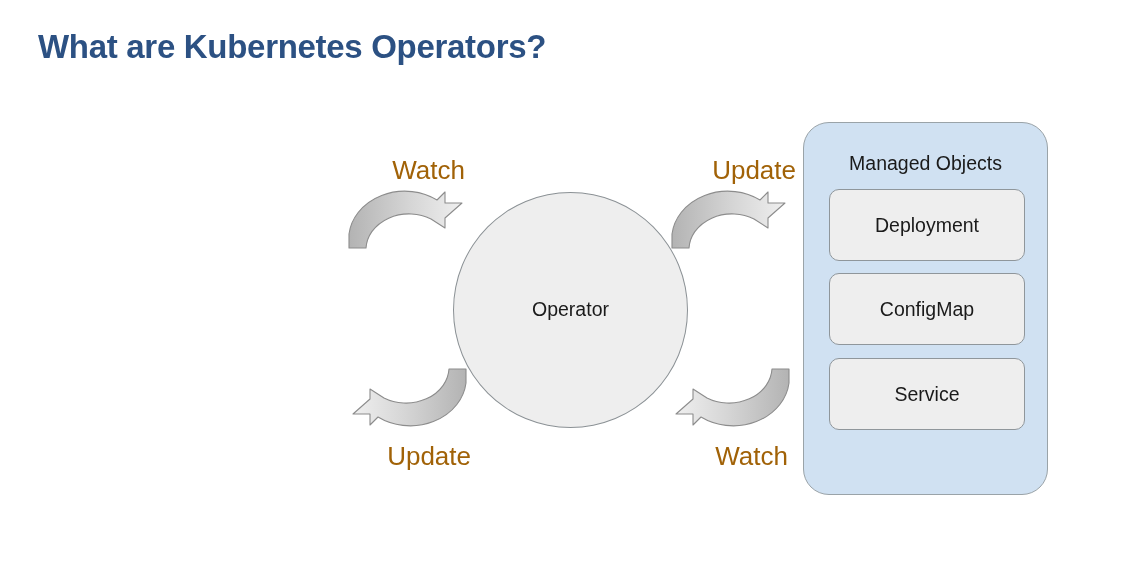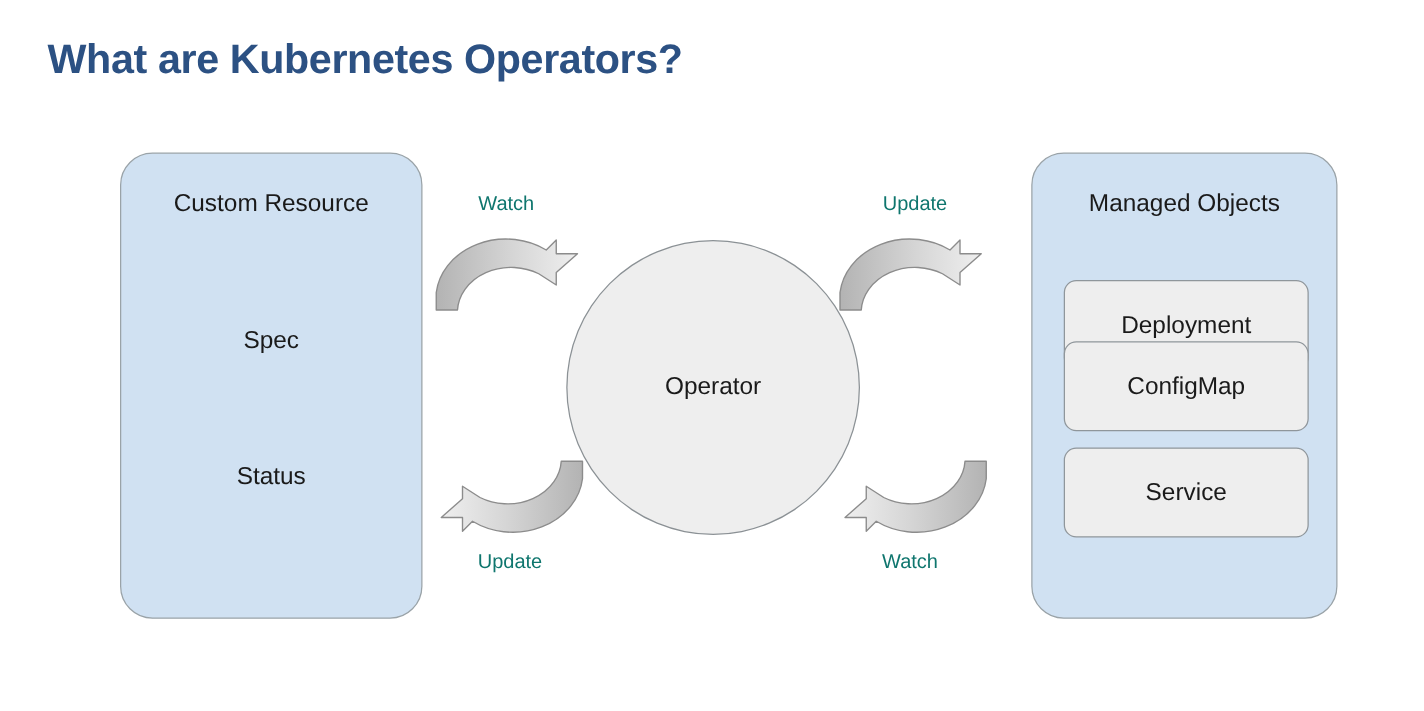--- a/index.html
+++ b/index.html
@@ -42,21 +42,21 @@
     border-radius: 26px;
     box-sizing: border-box;
   }
   #custom-resource-panel {
     left: 96px;
     top: 122px;
     width: 242px;
     height: 373px;
   }
   #managed-objects-panel {
-    left: 825px;
+    left: 803px;
     top: 122px;
     width: 245px;
     height: 373px;
   }
 
   .panel-heading {
     position: absolute;
     left: 0;
     right: 0;
     text-align: center;
@@ -87,21 +87,21 @@
     background: #eeeeee;
     border: 1px solid #8f969b;
     border-radius: 10px;
     box-sizing: border-box;
     display: flex;
     align-items: center;
     justify-content: center;
     font-size: 19.5px;
     color: #1a1a1a;
   }
-  #card-0 { top: 66px; margin-top: 35px; }
+  #card-0 { top: 66px; }
   #card-1 { top: 150px; text-align: center; }
   #card-2 { top: 235px; }
 
   
   #operator-circle {
     position: absolute;
     left: 453px;
     top: 192px;
     width: 235px;
     height: 236px;
@@ -123,42 +123,37 @@
     position: absolute;
     overflow: visible;
   }
   #arrow-watch-left   { left: 345px; top: 186px; }
   #arrow-update-left  { left: 345px; top: 368px; }
   #arrow-update-right { left: 668px; top: 186px; }
   #arrow-watch-right  { left: 668px; top: 368px; }
 
   .arrow-label {
     position: absolute;
-    font-size: 16px;
-    color: #0f766e;
+    font-size: 26px;
+    color: #a16207;
     white-space: nowrap;
-    text-align: center;
+    text-align: right;
   }
   #label-watch-left   { left: 345px; top: 155px; width: 120px; }
   #label-update-left  { left: 345px; top: 441px; width: 126px; }
   #label-update-right { left: 668px; top: 155px; width: 128px; }
   #label-watch-right  { left: 668px; top: 441px; width: 120px; }
 </style>
 </head>
 <body>
 
 <div id="slide">
 
   <div id="page-title">What are Kubernetes Operators?</div>
 
-  <div class="panel" id="custom-resource-panel">
-    <div class="panel-heading" id="custom-resource-title">Custom Resource</div>
-    <div class="panel-field" id="cr-spec">Spec</div>
-    <div class="panel-field" id="cr-status">Status</div>
-  </div>
 
   <div id="operator-circle">
     <span>Operator</span>
   </div>
 
   <div class="panel" id="managed-objects-panel">
     <div class="panel-heading" id="managed-objects-title">Managed Objects</div>
     <div class="object-card" id="card-0">Deployment</div>
     <div class="object-card" id="card-1">ConfigMap</div>
     <div class="object-card" id="card-2">Service</div>

